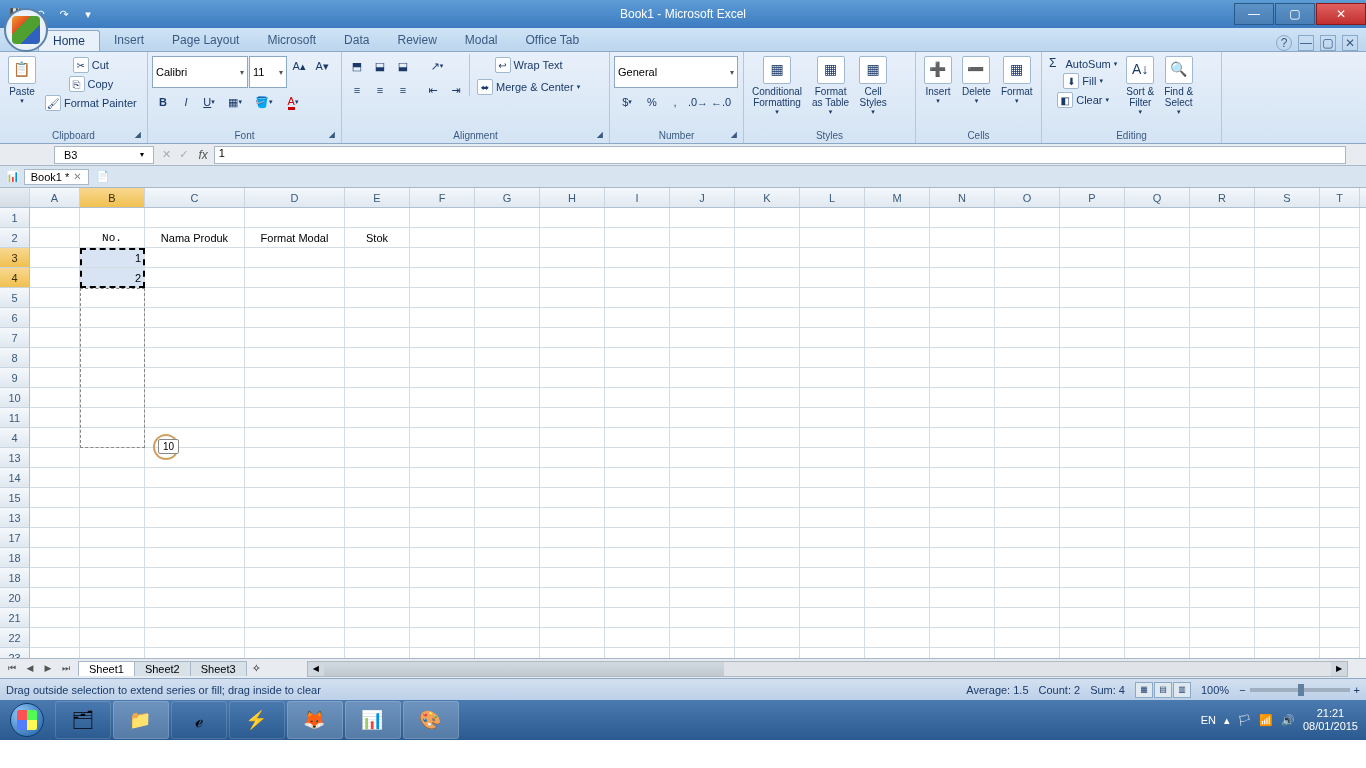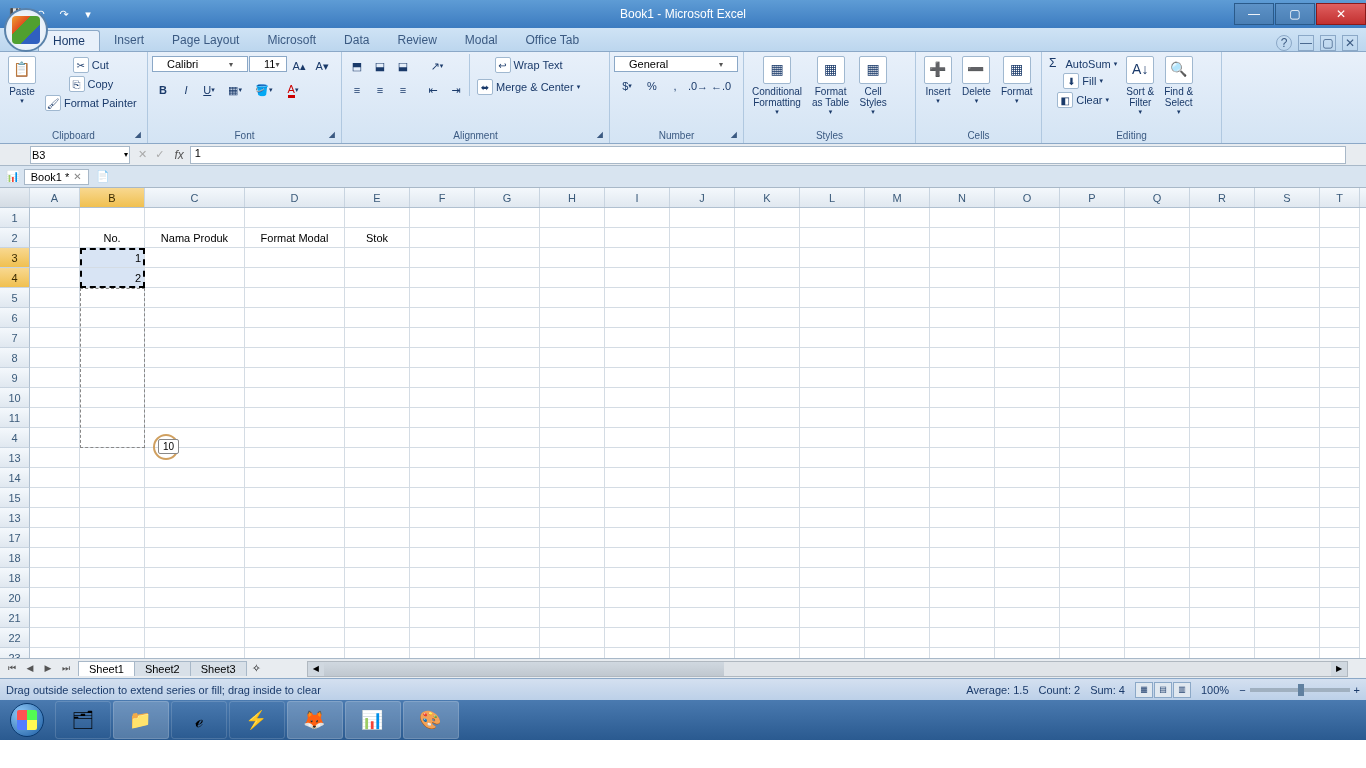--- a/index.html
+++ b/index.html
@@ -28,28 +28,28 @@
 .ribbon { height:92px; background:linear-gradient(#e8f0fa,#d4e4f4); border-bottom:1px solid #8ba8c7; display:flex; }
 .group { border-right:1px solid #b0c8e0; display:flex; flex-direction:column; padding:2px 4px 0 4px; }
 .group-body { flex:1; display:flex; align-items:flex-start; gap:2px; }
 .group-title { font-size:10px; color:#3b5a82; text-align:center; padding:1px 0 2px; position:relative; }
 .group-title .launcher { position:absolute; right:2px; top:1px; font-size:8px; }
 .rbtn { display:flex; flex-direction:column; align-items:center; justify-content:center; font-size:10px; color:#1a3a6a; padding:2px 4px; min-width:36px; text-align:center; line-height:1.1; }
 .rbtn .ico { width:28px; height:28px; background:#fff; border:1px solid #a0b8d0; border-radius:2px; margin-bottom:2px; display:flex; align-items:center; justify-content:center; font-size:14px;}
 .rbtn.small { flex-direction:row; min-width:auto; gap:3px; padding:1px 3px; font-size:11px;}
 .rbtn.small .ico { width:16px; height:16px; font-size:10px; margin:0;}
 .col { display:flex; flex-direction:column; gap:1px; }
-.font-combo { border:1px solid #8ba8c7; background:#fff; font-size:11px; padding:1px 14px; height:16px; display:flex; align-items:center; justify-content:space-between;}
+.font-combo { border:1px solid #8ba8c7; background:#fff; font-size:11px; padding:1px 3px; height:32px; display:flex; align-items:center; justify-content:space-between;}
 .font-combo .arr { font-size:8px; color:#555;}
 .btnrow { display:flex; gap:1px; }
 .sq { width:22px; height:20px; border:1px solid transparent; display:flex; align-items:center; justify-content:center; font-size:11px; color:#1a3a6a;}
 
 
 .fbar { height:22px; background:#e8ecf0; border-bottom:1px solid #a8b8c8; display:flex; align-items:center; font-size:11px; }
-.namebox { width:100px; border:1px solid #a8b8c8; background:#fff; height:18px; margin:0 4px 0 30px; display:flex; align-items:center; justify-content:space-between; padding:0 1px;}
+.namebox { width:100px; border:1px solid #a8b8c8; background:#fff; height:18px; margin:0 4px 0 54px; display:flex; align-items:center; justify-content:space-between; padding:0 9px;}
 .fx { padding:0 6px; font-style:italic; color:#555; font-size:12px;}
 .finput { flex:1; border:1px solid #a8b8c8; background:#fff; height:18px; padding:0 4px; margin-right:20px;}
 
 
 .doctabs { height:22px; background:#d8e4f0; border-bottom:1px solid #a8b8c8; display:flex; align-items:center; font-size:11px; padding-left:6px; gap:4px;}
 .doctab { background:#fff; border:1px solid #a8b8c8; padding:1px 6px; display:flex; align-items:center; gap:4px;}
 .doctab .x{font-size:10px;color:#888;}
 
 
 .gridwrap { position:relative; height:470px; overflow:hidden; background:#fff; }
@@ -403,21 +403,21 @@
         <div class="cell" style="width: 65px;"></div>
         <div class="cell" style="width: 65px;"></div>
         <div class="cell" style="width: 65px;"></div>
         <div class="cell" style="width: 65px;"></div>
         <div class="cell" style="width: 65px;"></div>
         <div class="cell" style="width: 40px;"></div>
       </div>
       <div class="row">
         <div class="rh">2</div>
         <div class="cell" style="width: 50px;"></div>
-        <div class="cell c" style="width: 65px;">No.</div>
+        <div class="cell c" style="width: 65px; font-family: Liberation Mono, monospace;">No.</div>
         <div class="cell c" style="width: 100px;">Nama Produk</div>
         <div class="cell c" style="width: 100px;">Format Modal</div>
         <div class="cell c" style="width: 65px;">Stok</div>
         <div class="cell" style="width: 65px;"></div>
         <div class="cell" style="width: 65px;"></div>
         <div class="cell" style="width: 65px;"></div>
         <div class="cell" style="width: 65px;"></div>
         <div class="cell" style="width: 65px;"></div>
         <div class="cell" style="width: 65px;"></div>
         <div class="cell" style="width: 65px;"></div>
@@ -966,13 +966,24 @@
   <div class="start">
       <div class="orb"></div>
     </div>
   <div class="tb-item">🗂</div>
   <div class="tb-item active">📁</div>
   <div class="tb-item">ℯ</div>
   <div class="tb-item">⚡</div>
   <div class="tb-item active">🦊</div>
   <div class="tb-item active">📊</div>
   <div class="tb-item active">🎨</div>
+  <div class="tray">
+    <span>EN</span>
+    <span>▴</span>
+    <span>🏳</span>
+    <span>📶</span>
+    <span>🔊</span>
+    <div class="clock">
+      <div>21:21</div>
+        <div>08/01/2015</div>
+    </div>
+  </div>
 </div>
 
 </body></html>

